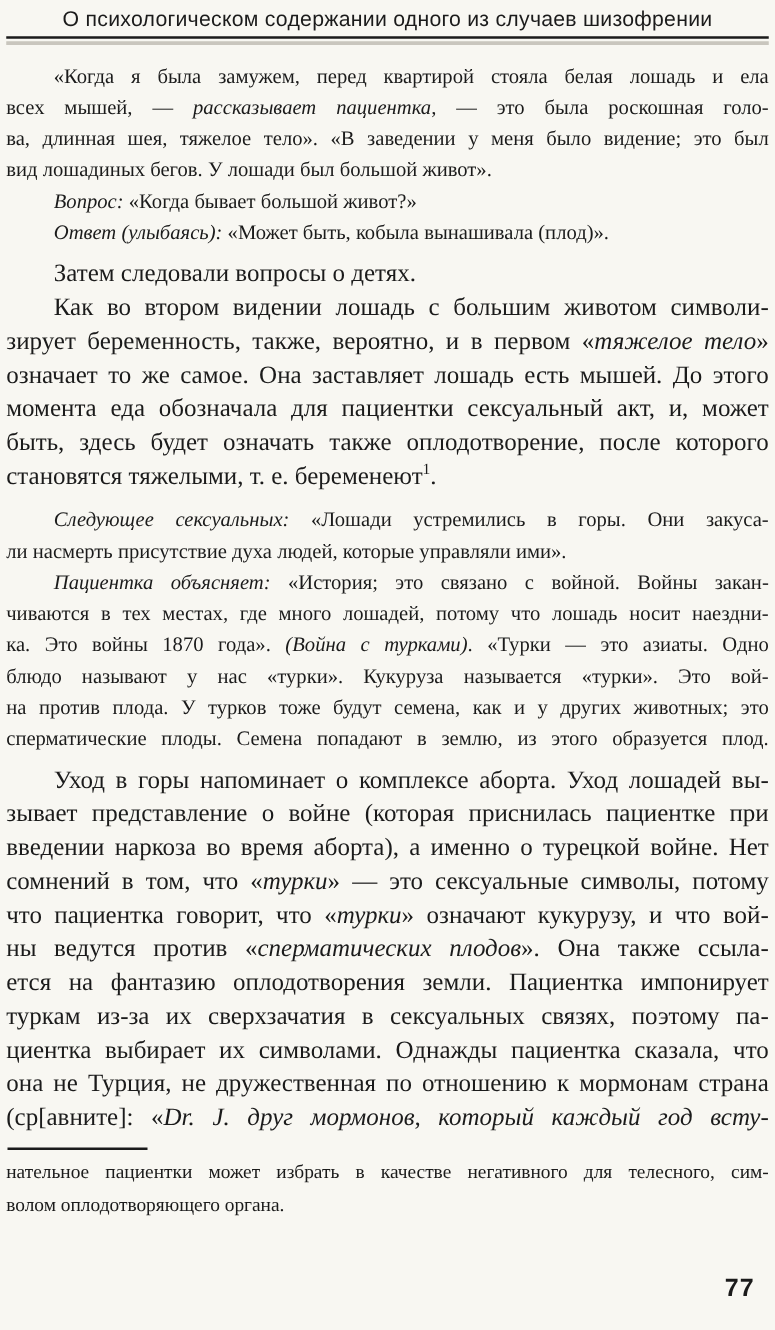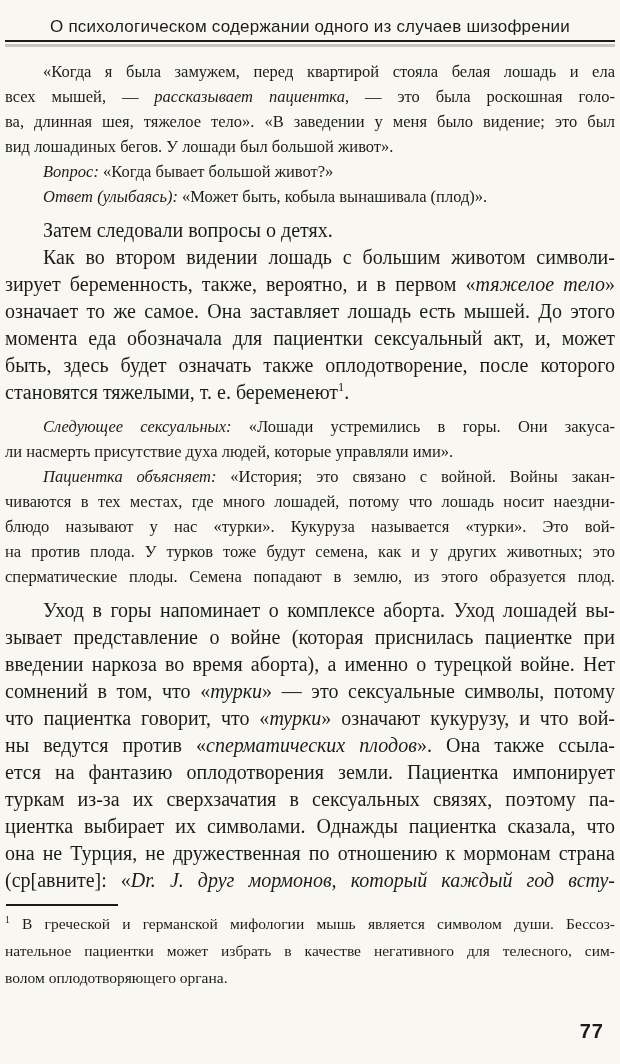--- a/index.html
+++ b/index.html
@@ -16,21 +16,21 @@
     color:var(--ink);
     overflow:hidden;
     box-sizing:border-box;
     padding:0 5px;
   }
   .running-head{
     font-family:"Liberation Sans","DejaVu Sans",sans-serif;
     font-size:17px;
     line-height:22px;
     text-align:center;
-    padding-top:16px;
+    padding-top:5px;
     letter-spacing:.2px;
     white-space:nowrap;
   }
   .rule-dark{height:2px;background:var(--ink);margin-top:2px;}
   .rule-light{height:3px;background:#a39f94;opacity:.55;margin-top:2px;filter:blur(.5px);}
   .blocks{margin-top:12px;}
   .block{margin:0;}
   .line{
     text-align:justify;
     text-align-last:left;
@@ -92,20 +92,21 @@
         <div class="line jl"><span>быть, здесь будет означать также оплодотворение, после которого</span></div>
         <div class="line"><span>становятся тяжелыми, т. е. беременеют</span><span class="sup">1</span><span>.</span></div>
       </div>
       <div class="block q">
         <div class="line jl ind"><span class="it">Следующее сексуальных:</span><span> «Лошади устремились в горы. Они закуса-</span></div>
         <div class="line"><span>ли насмерть присутствие духа людей, которые управляли ими».</span></div>
       </div>
       <div class="block q">
         <div class="line jl ind"><span class="it">Пациентка объясняет:</span><span> «История; это связано с войной. Войны закан-</span></div>
         <div class="line jl"><span>чиваются в тех местах, где много лошадей, потому что лошадь носит наездни-</span></div>
+        <div class="line jl"><span>ка. Это войны 1870 года». </span><span class="it">(Война с турками)</span><span>. «Турки — это азиаты. Одно</span></div>
         <div class="line jl"><span>блюдо называют у нас «турки». Кукуруза называется «турки». Это вой-</span></div>
         <div class="line jl"><span>на против плода. У турков тоже будут семена, как и у других животных; это</span></div>
         <div class="line jl"><span>сперматические плоды. Семена попадают в землю, из этого образуется плод.</span></div>
       </div>
       <div class="block b">
         <div class="line jl ind"><span>Уход в горы напоминает о комплексе аборта. Уход лошадей вы-</span></div>
         <div class="line jl"><span>зывает представление о войне (которая приснилась пациентке при</span></div>
         <div class="line jl"><span>введении наркоза во время аборта), а именно о турецкой войне. Нет</span></div>
         <div class="line jl"><span>сомнений в том, что «</span><span class="it">турки</span><span>» — это сексуальные символы, потому</span></div>
         <div class="line jl"><span>что пациентка говорит, что «</span><span class="it">турки</span><span>» означают кукурузу, и что вой-</span></div>
@@ -113,19 +114,18 @@
         <div class="line jl"><span>ется на фантазию оплодотворения земли. Пациентка импонирует</span></div>
         <div class="line jl"><span>туркам из-за их сверхзачатия в сексуальных связях, поэтому па-</span></div>
         <div class="line jl"><span>циентка выбирает их символами. Однажды пациентка сказала, что</span></div>
         <div class="line jl"><span>она не Турция, не дружественная по отношению к мормонам страна</span></div>
         <div class="line jl"><span>(ср[авните]: «</span><span class="it">Dr. J. друг мормонов, который каждый год всту-</span></div>
       </div>
     </div>
 
   <div class="fn-sep"></div>
   <div class="footnote">
-      <div class="line jl"><span class="sup">1</span><span> В греческой и германской мифологии мышь является символом души. Бессоз-</span></div>
       <div class="line jl"><span>нательное пациентки может избрать в качестве негативного для телесного, сим-</span></div>
       <div class="line"><span>волом оплодотворяющего органа.</span></div>
     </div>
 
   <div class="page-number">77</div>
 </div>
 
 </body></html>

